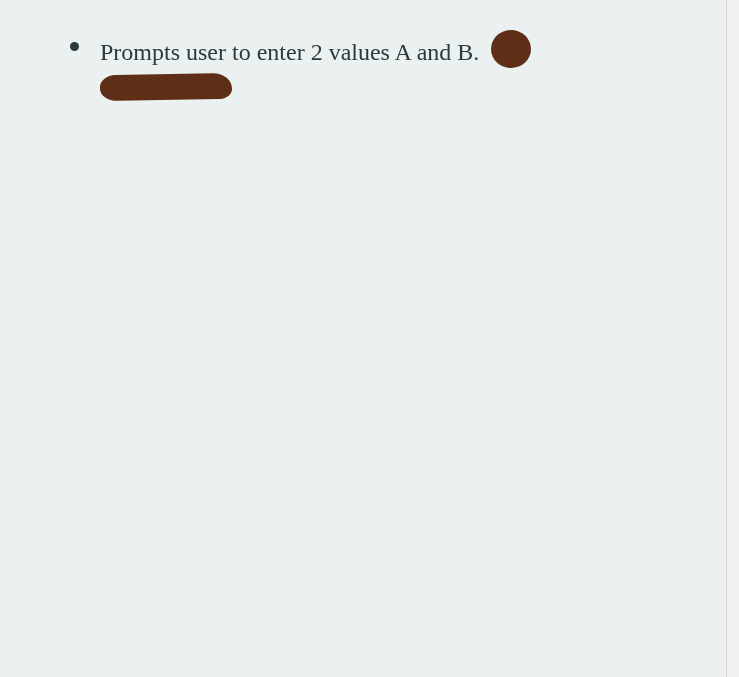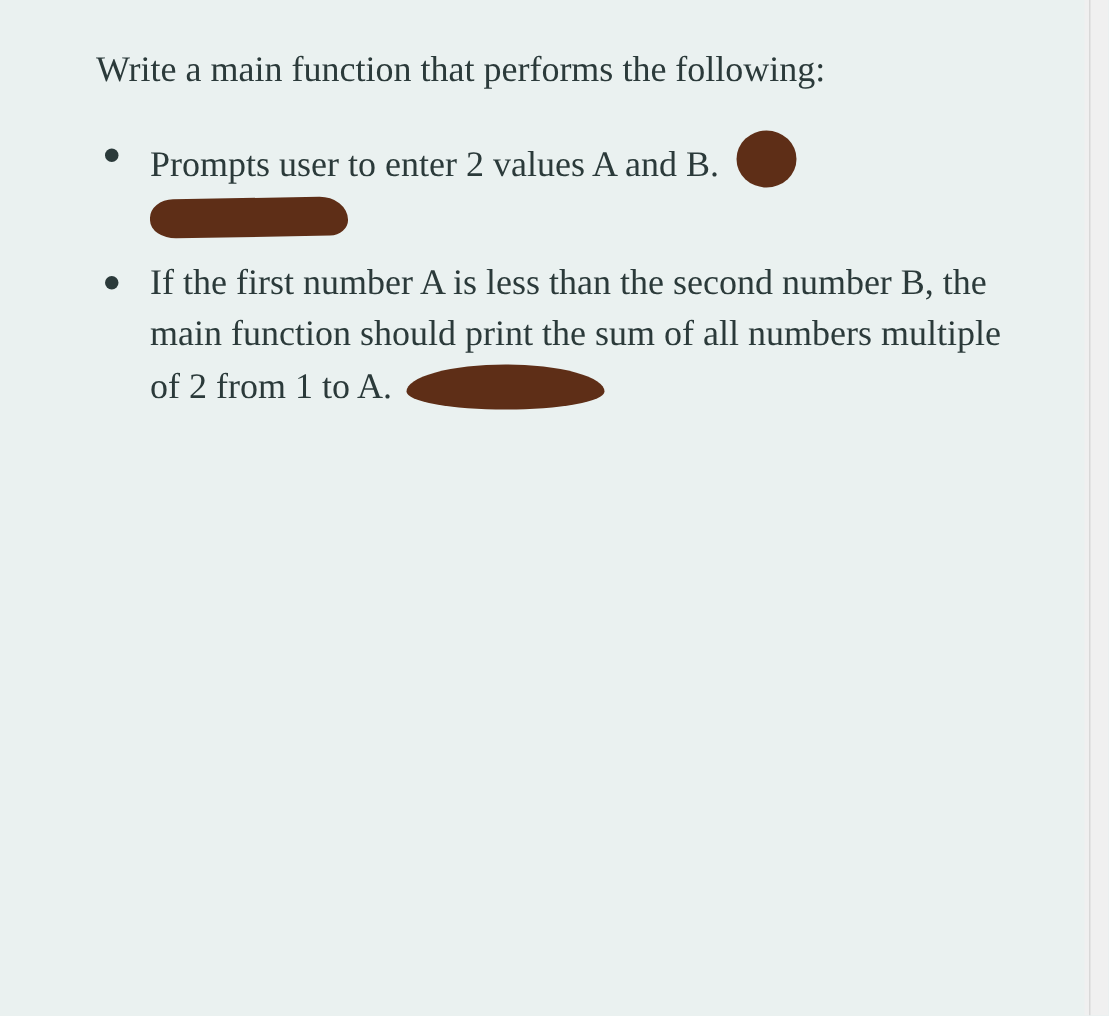--- a/index.html
+++ b/index.html
@@ -101,29 +101,24 @@
     height: 28px;
     margin-left: 2px;
     vertical-align: -6px;
     border-radius: 14px 22px 16px 18px / 14px 16px 12px 14px;
   }
 </style>
 </head>
 <body>
 
 <div class="content">
-  <div class="intro">Write a main function that performs the following:</div>
   <ul class="bullets">
     <li>
       <span class="item-text">Prompts user to enter 2 values A and B.</span>
       <span class="redaction dot1"></span>
       <span class="redaction stroke-below"></span>
-    </li>
-    <li>
-      <span class="item-text">If the first number A is less than the second number B, the main function should print the sum of all numbers multiple of 2 from 1 to A.</span>
-      <span class="redaction stroke2"></span>
     </li>
   </ul>
 </div>
 
 <div class="scroll-track">
   <div class="inner-line-left"></div>
 </div>
 
 </body></html>

